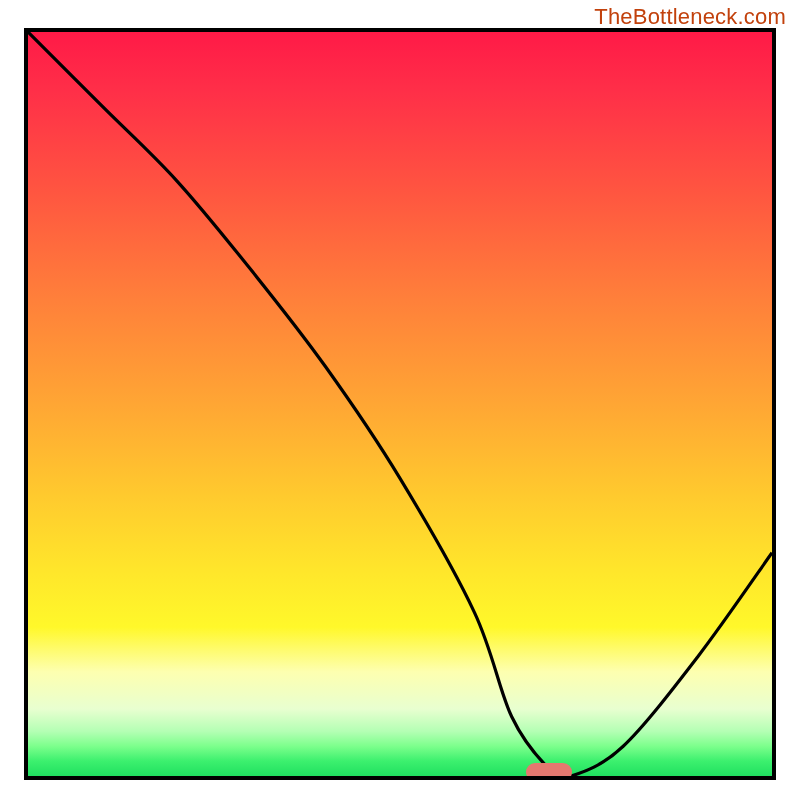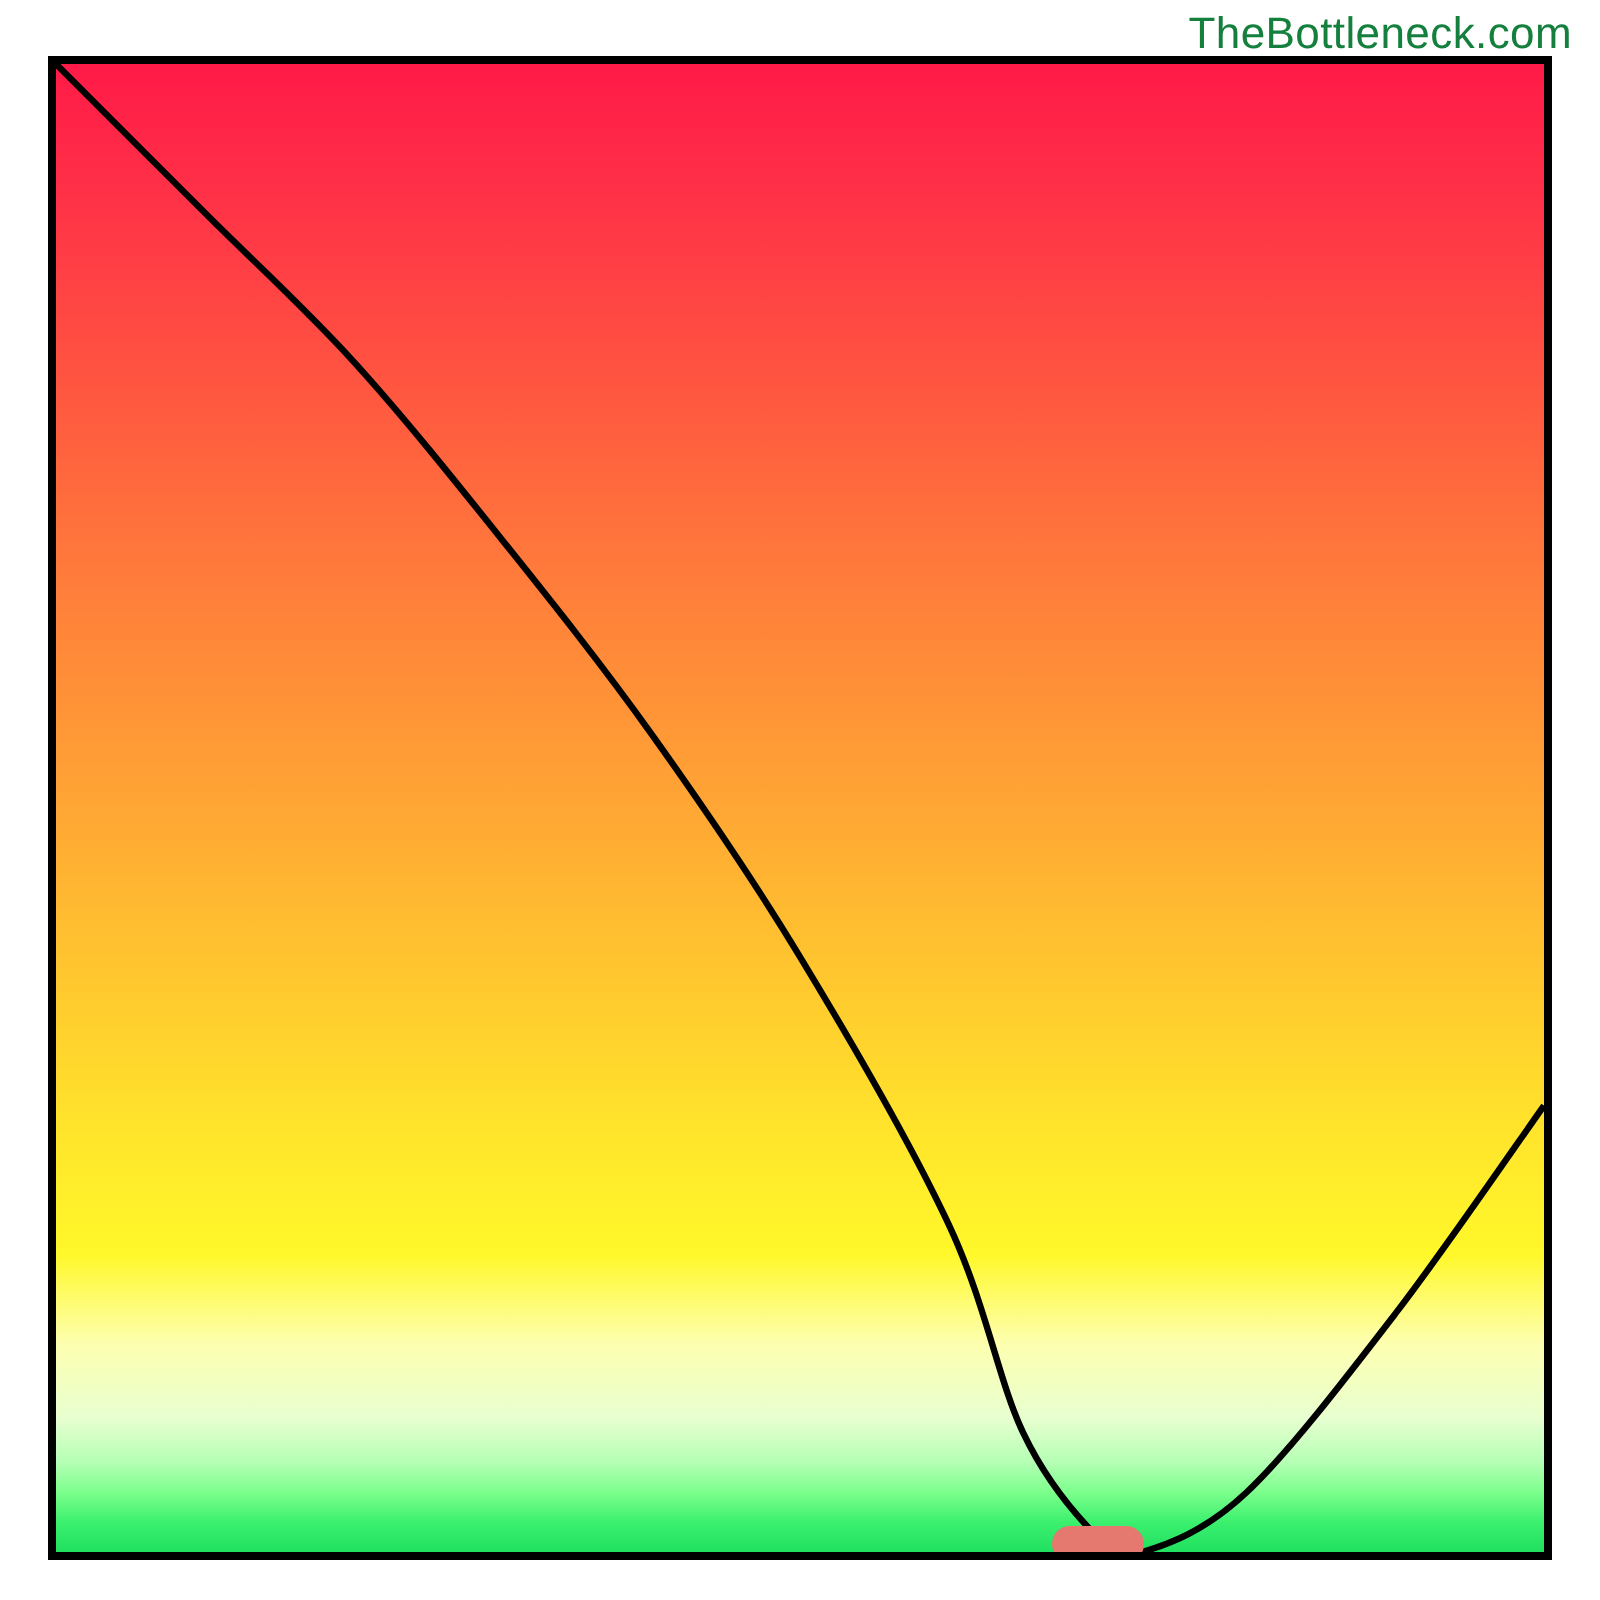--- a/index.html
+++ b/index.html
@@ -14,21 +14,21 @@
   .stage {
     position: relative;
     width: 800px;
     height: 800px;
   }
   .watermark {
     position: absolute;
     top: 4px;
     right: 14px;
     font-size: 22px;
-    color: #15803d;
+    color: #c2410c;
     font-weight: 400;
     letter-spacing: 0.2px;
   }
   .chart-box {
     position: absolute;
     left: 24px;
     top: 28px;
     width: 752px;
     height: 752px;
     border: 4px solid #000;

